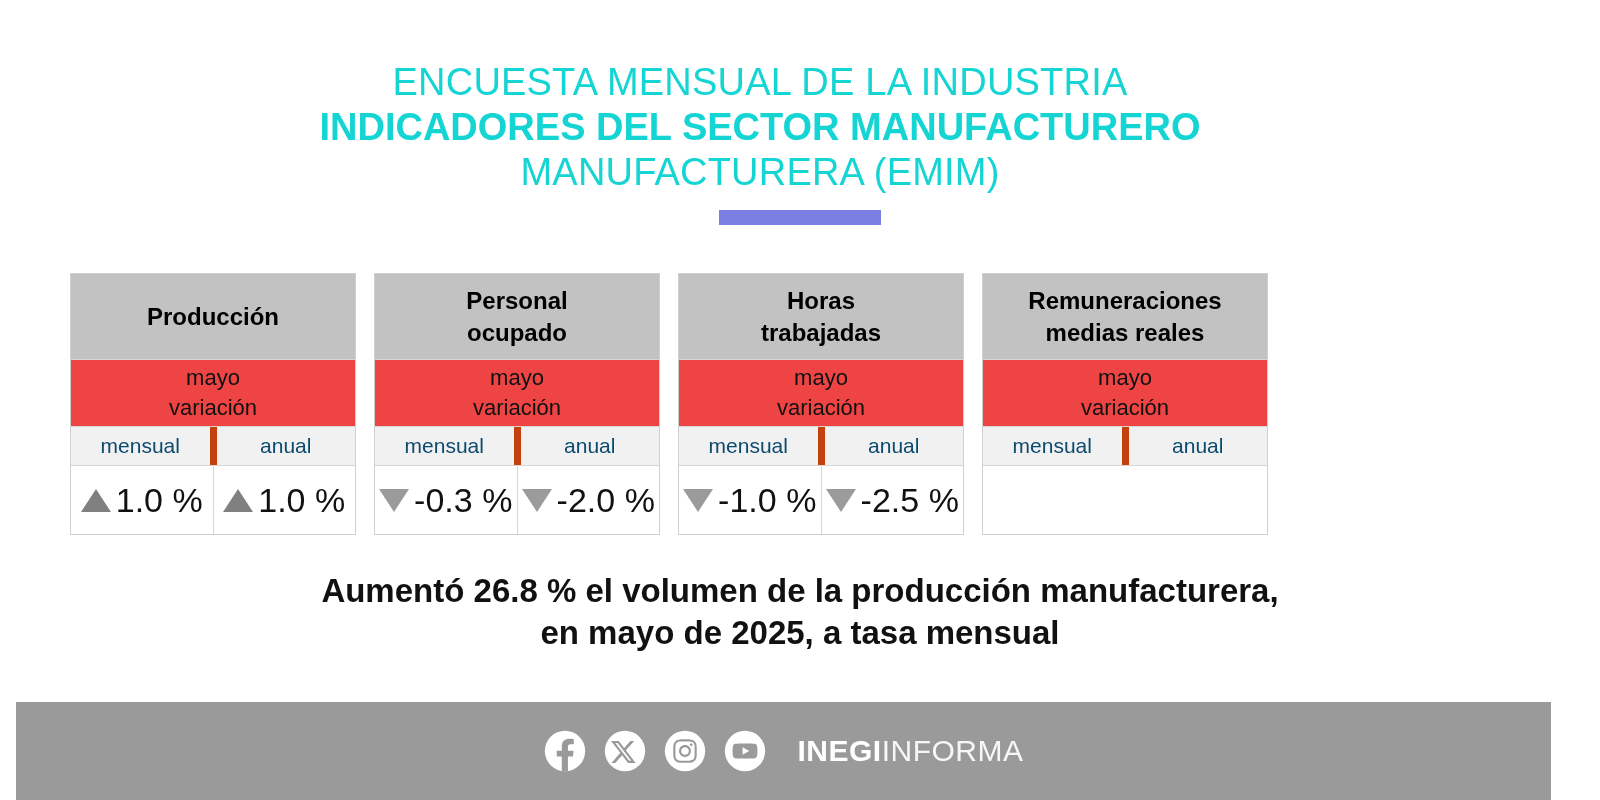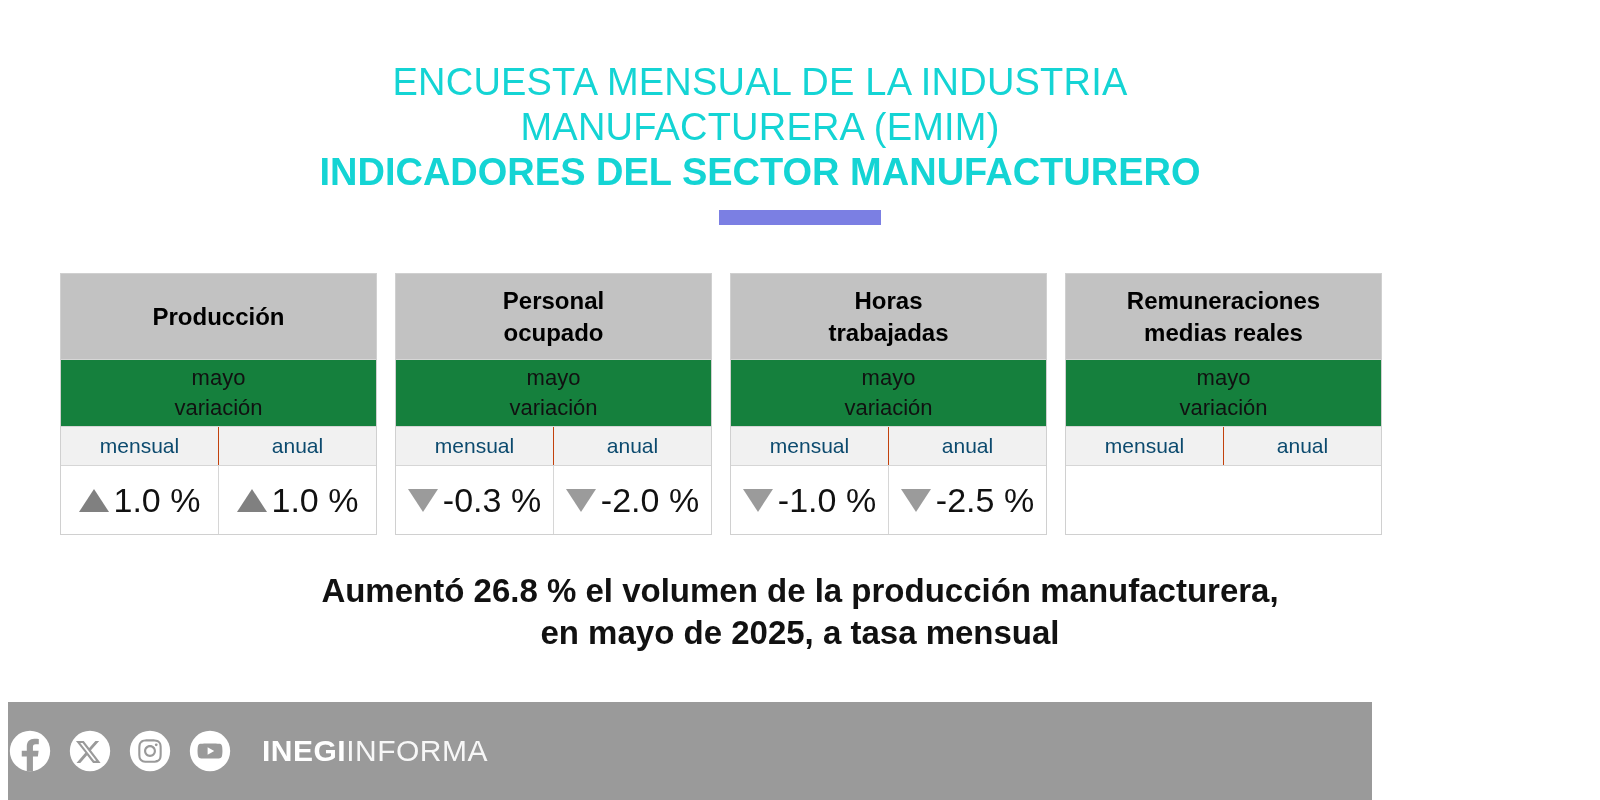--- a/index.html
+++ b/index.html
@@ -49,23 +49,23 @@
   .purple-rule {
     display: inline-block;
     width: 162px;
     height: 15px;
     background: #7b7fe3;
   }
 
   
   .cards {
     position: absolute;
-    left: 60px;
+    left: 70px;
     top: 273px;
-    width: 1322px;
+    width: 1198px;
     display: flex;
     gap: 18px;
   }
   .card {
     flex: 1 1 0;
     background: #ffffff;
     border: 1px solid #d0d0d0;
     box-sizing: border-box;
     display: flex;
     flex-direction: column;
@@ -81,21 +81,21 @@
     height: 85px;
     box-sizing: border-box;
     display: flex;
     align-items: center;
     justify-content: center;
   }
   .card-header .hdr-text {
     white-space: pre-line;
   }
   .card-period {
-    background: #15803d;
+    background: #ef4444;
     border-top: 1px solid #d6d6d6;
     border-bottom: 1px solid #d6d6d6;
     text-align: center;
     font-size: 22px;
     color: #111111;
     line-height: 1.35;
     padding: 20px 4px;
     height: 68px;
     box-sizing: border-box;
     display: flex;
@@ -112,21 +112,21 @@
   .col-head {
     flex: 1 1 0;
     text-align: center;
     font-size: 21px;
     color: #0c4a6e;
     display: flex;
     align-items: center;
     justify-content: center;
   }
   .col-head + .col-head {
-    border-left: 1px solid #c2410c;
+    border-left: 7px solid #c2410c;
   }
   .values {
     display: flex;
     height: 68px;
     background: #ffffff;
   }
   .value-cell {
     flex: 1 1 0;
     display: flex;
     align-items: center;
@@ -165,27 +165,28 @@
     text-align: center;
     color: #111111;
     font-weight: 700;
     font-size: 33px;
     line-height: 1.28;
   }
 
   
   .footer {
     position: absolute;
-    left: 8px;
+    left: 16px;
     top: 702px;
-    width: 1364px;
+    width: 1535px;
     height: 98px;
     background: #9a9a9a;
     display: flex;
     align-items: center;
+    justify-content: center;
     gap: 16px;
   }
   .social {
     width: 44px;
     height: 44px;
     flex: 0 0 auto;
   }
   .brand {
     margin-left: 14px;
     font-size: 30px;
@@ -194,22 +195,22 @@
     white-space: nowrap;
   }
   .brand .b1 { font-weight: 700; }
   .brand .b2 { font-weight: 400; opacity: 0.92; }
 </style>
 </head>
 <body>
 
 <div class="title-block">
   <div class="title-line">ENCUESTA MENSUAL DE LA INDUSTRIA</div>
+  <div class="title-line bold">INDICADORES DEL SECTOR MANUFACTURERO</div>
   <div class="title-line">MANUFACTURERA (EMIM)</div>
-  <div class="title-line bold">INDICADORES DEL SECTOR MANUFACTURERO</div>
 </div>
 
 <div class="rule-wrap">
   <span class="purple-rule"></span>
 </div>
 
 <div class="cards">
 
   <div class="card">
     <div class="card-header">

